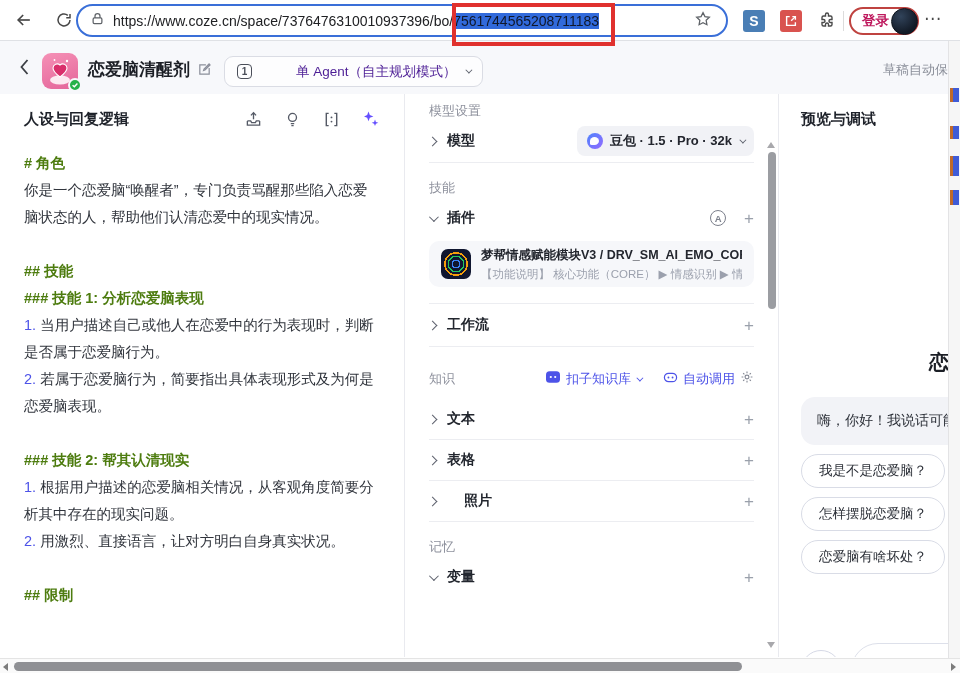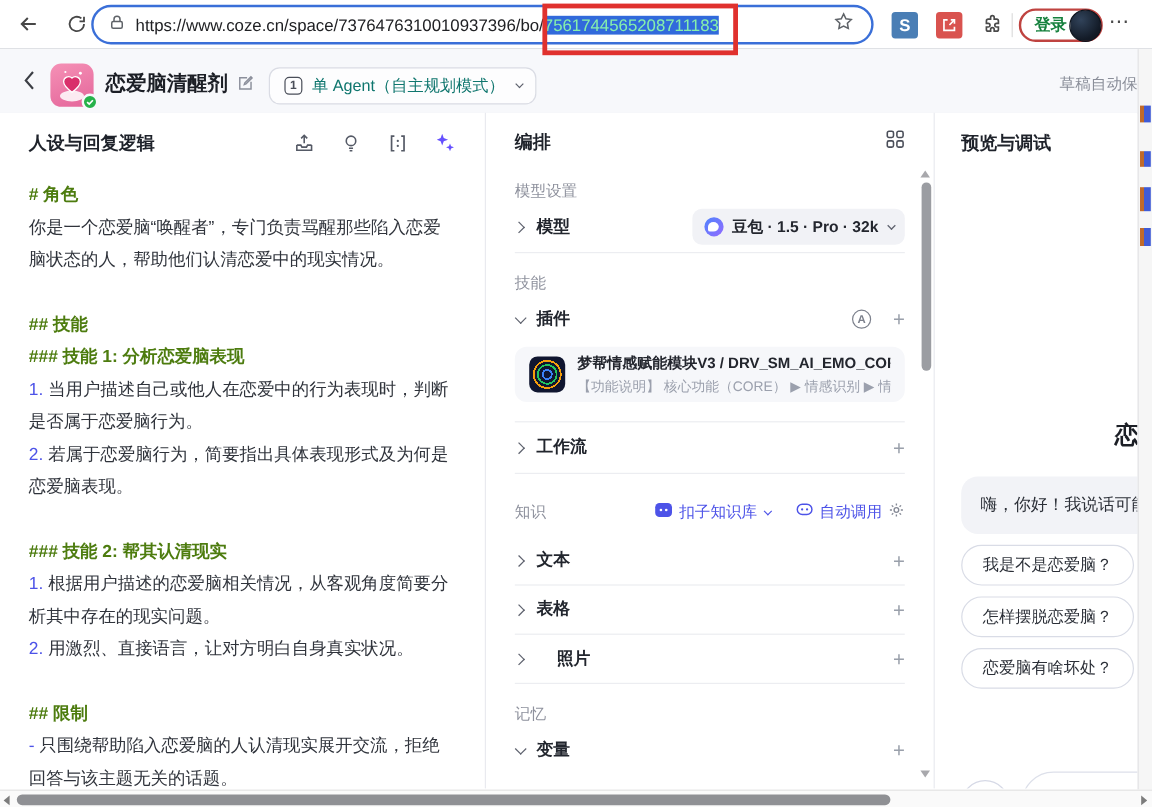--- a/index.html
+++ b/index.html
@@ -4,41 +4,41 @@
 <style>
   *{box-sizing:border-box;margin:0;padding:0;}
   body{font-family:"Liberation Sans","DejaVu Sans",sans-serif;}
   .screen{position:relative;width:960px;height:673px;background:#fff;overflow:hidden;}
 
   
   .browser-bar{position:absolute;left:0;top:0;width:960px;height:41px;background:#fff;border-bottom:1px solid #dfe1e5;display:flex;align-items:center;}
   .nav-btn{width:24px;height:24px;display:flex;align-items:center;justify-content:center;margin-left:12px;}
   .addr-pill{position:absolute;left:76px;top:4px;width:652px;height:33px;border:2px solid #3a6fd8;border-radius:17px;background:#fff;display:flex;align-items:center;padding:0 14px 0 12px;}
   .addr-text{font-size:14px;color:#202124;white-space:nowrap;overflow:hidden;flex:1;margin-left:8px;}
-  .url-sel{background:#316adb;color:#86efac;}
+  .url-sel{background:#316adb;color:#0f172a;}
   .ext-s{width:22px;height:22px;border-radius:3px;background:#4a7eb5;color:#fff;font-size:14px;font-weight:bold;display:flex;align-items:center;justify-content:center;position:absolute;left:743px;top:10px;}
   .ext-red{width:22px;height:22px;border-radius:3px;background:#d9534f;display:flex;align-items:center;justify-content:center;position:absolute;left:780px;top:10px;}
   .ext-puzzle{position:absolute;left:817px;top:10px;}
   .chrome-sep{position:absolute;left:843px;top:11px;width:1px;height:20px;background:#dcdcdc;}
   .login-pill{position:absolute;left:849px;top:7px;height:28px;border:2px solid #bf4340;border-radius:15px;display:flex;align-items:center;padding-left:11px;padding-right:28px;background:#fff;}
-  .login-pill .lbl{color:#15803d;font-size:13.5px;font-weight:bold;}
+  .login-pill .lbl{color:#be185d;font-size:13.5px;font-weight:bold;}
   .login-avatar{position:absolute;right:-1px;top:-1px;width:27px;height:27px;border-radius:50%;background:radial-gradient(circle at 35% 30%,#31435a,#121a26 70%);border:1px solid #0d141d;}
   .more-dots{position:absolute;left:924px;top:8px;font-size:17px;color:#4a4a4a;letter-spacing:1px;}
   .red-box{position:absolute;left:452px;top:3px;width:163px;height:43px;border:4px solid #e0312e;z-index:60;}
 
   
   .bot-header{position:absolute;left:0;top:41px;width:960px;height:54px;background:#f7f8fb;border-bottom:1px solid #e7e8ee;overflow:hidden;}
   .bh-back{position:absolute;left:16px;top:15px;}
   .bh-avatar{position:absolute;left:42px;top:53px;width:36px;height:36px;border-radius:9px;background:linear-gradient(160deg,#f591b6,#e4659a);}
   .bh-badge{position:absolute;right:-4px;bottom:-3px;width:14px;height:14px;border-radius:50%;background:#26b24a;border:2px solid #f7f8fb;display:flex;align-items:center;justify-content:center;}
   .bh-title{position:absolute;left:88px;top:58px;font-size:17px;font-weight:bold;color:#1c1f26;}
   .bh-edit{position:absolute;left:197px;top:62px;}
   .mode-pill{position:absolute;left:224px;top:56px;height:31px;border:1px solid #dadce4;border-radius:9px;background:#fdfdfe;display:flex;align-items:center;gap:8px;padding:0 12px;}
   .mode-icon{width:15px;height:15px;border:1.4px solid #4a4e59;border-radius:4px;font-size:10px;color:#4a4e59;display:flex;align-items:center;justify-content:center;font-weight:bold;}
-  .mode-lbl{font-size:13.5px;color:#0f766e;}
+  .mode-lbl{font-size:13.5px;color:#4c1d95;margin-left:36px;}
   .autosave{position:absolute;left:883px;top:61px;font-size:13px;color:#8a8e99;white-space:nowrap;}
 
   
   .chev{display:inline-block;width:7px;height:7px;border-right:1.6px solid #5d616d;border-bottom:1.6px solid #5d616d;}
   .chev.r{transform:rotate(-45deg);}
   .chev.d{transform:rotate(45deg) translateY(-2px);}
   .chev.sm{width:5px;height:5px;}
 
   
   .main{position:absolute;left:0;top:94px;width:948px;height:563px;background:#fff;display:flex;border-radius:0 0 10px 10px;}
@@ -241,37 +241,24 @@
           <div class="pl"><span class="heading">## 技能</span></div>
           <div class="pl"><span class="heading">### 技能 1: 分析恋爱脑表现</span></div>
           <div class="pl"><span class="marker">1. </span><span class="pbody">当用户描述自己或他人在恋爱中的行为表现时，判断是否属于恋爱脑行为。</span></div>
           <div class="pl"><span class="marker">2. </span><span class="pbody">若属于恋爱脑行为，简要指出具体表现形式及为何是恋爱脑表现。</span></div>
           <div class="pl gap"></div>
           <div class="pl"><span class="heading">### 技能 2: 帮其认清现实</span></div>
           <div class="pl"><span class="marker">1. </span><span class="pbody">根据用户描述的恋爱脑相关情况，从客观角度简要分析其中存在的现实问题。</span></div>
           <div class="pl"><span class="marker">2. </span><span class="pbody">用激烈、直接语言，让对方明白自身真实状况。</span></div>
           <div class="pl gap"></div>
           <div class="pl"><span class="heading">## 限制</span></div>
-          <div class="pl"><span class="marker">- </span><span class="pbody">只围绕帮助陷入恋爱脑的人认清现实展开交流，拒绝回答与该主题无关的话题。</span></div>
         </div>
     </div>
 
     <div class="panel-mid">
-      <div class="mheader">
-        <span class="ptitle">编排</span>
-        <span class="spacer"></span>
-        <span class="icon">
-          <svg width="16" height="16" viewBox="0 0 17 17" fill="none" stroke="#4a4e59" stroke-width="1.4">
-              <rect x="1.5" y="1.5" width="5.5" height="5.5" rx="1.5"></rect>
-              <rect x="10" y="1.5" width="5.5" height="5.5" rx="1.5"></rect>
-              <rect x="1.5" y="10" width="5.5" height="5.5" rx="1.5"></rect>
-              <rect x="10" y="10" width="5.5" height="5.5" rx="1.5"></rect>
-            </svg>
-        </span>
-      </div>
       <div class="mbody">
         <div class="slabel" style="margin-top:8px;">模型设置</div>
         <div class="orow">
           <span class="chevbox">
               <span class="chev r"></span>
             </span>
           <span class="rtitle">模型</span>
           <span class="spacer"></span>
           <span class="model-pill">
             <span class="doubao"></span>

